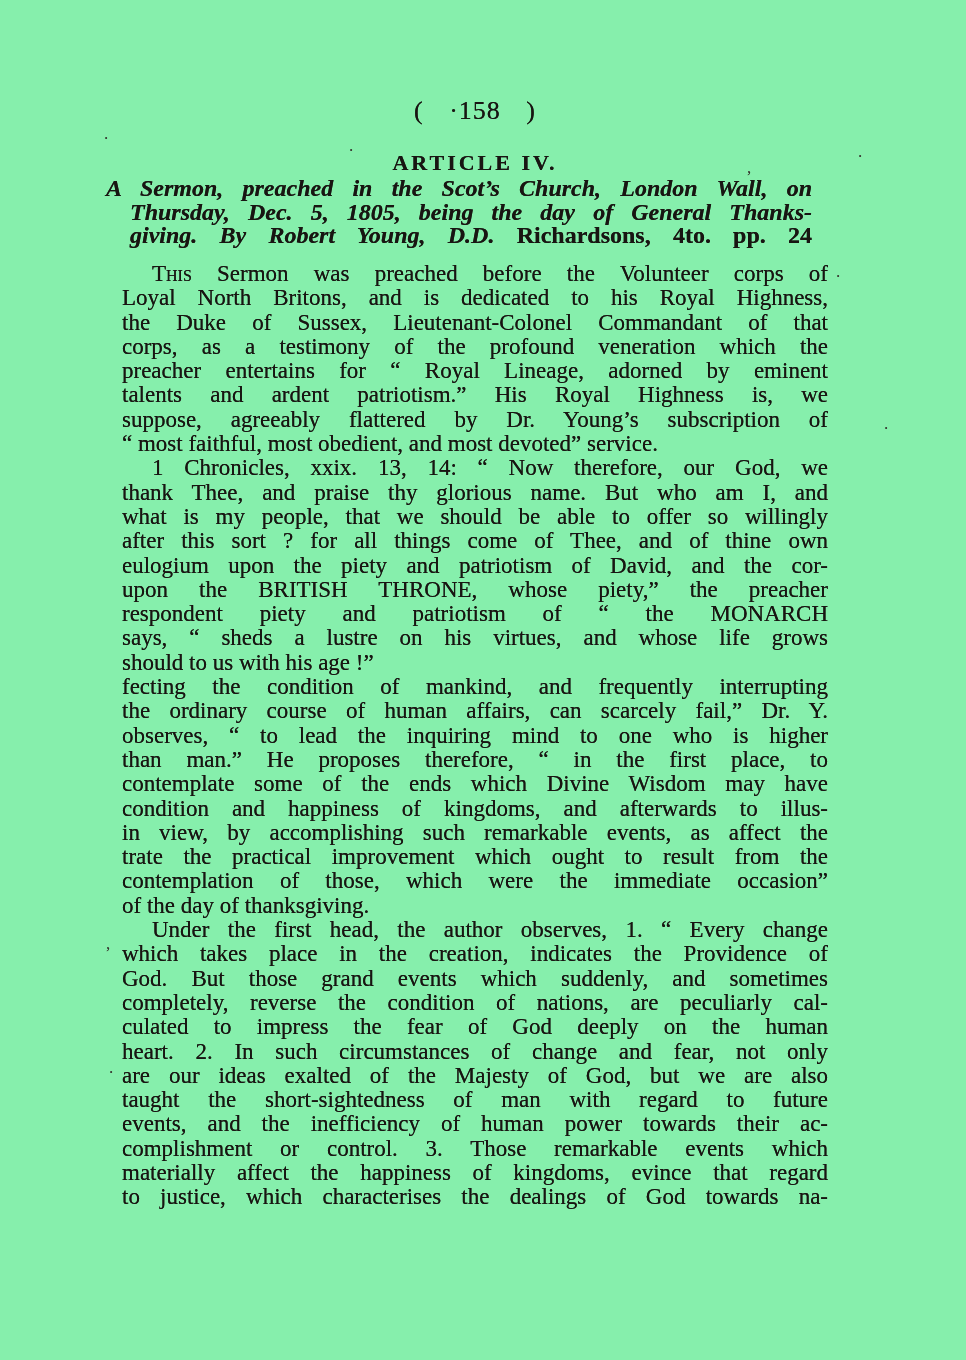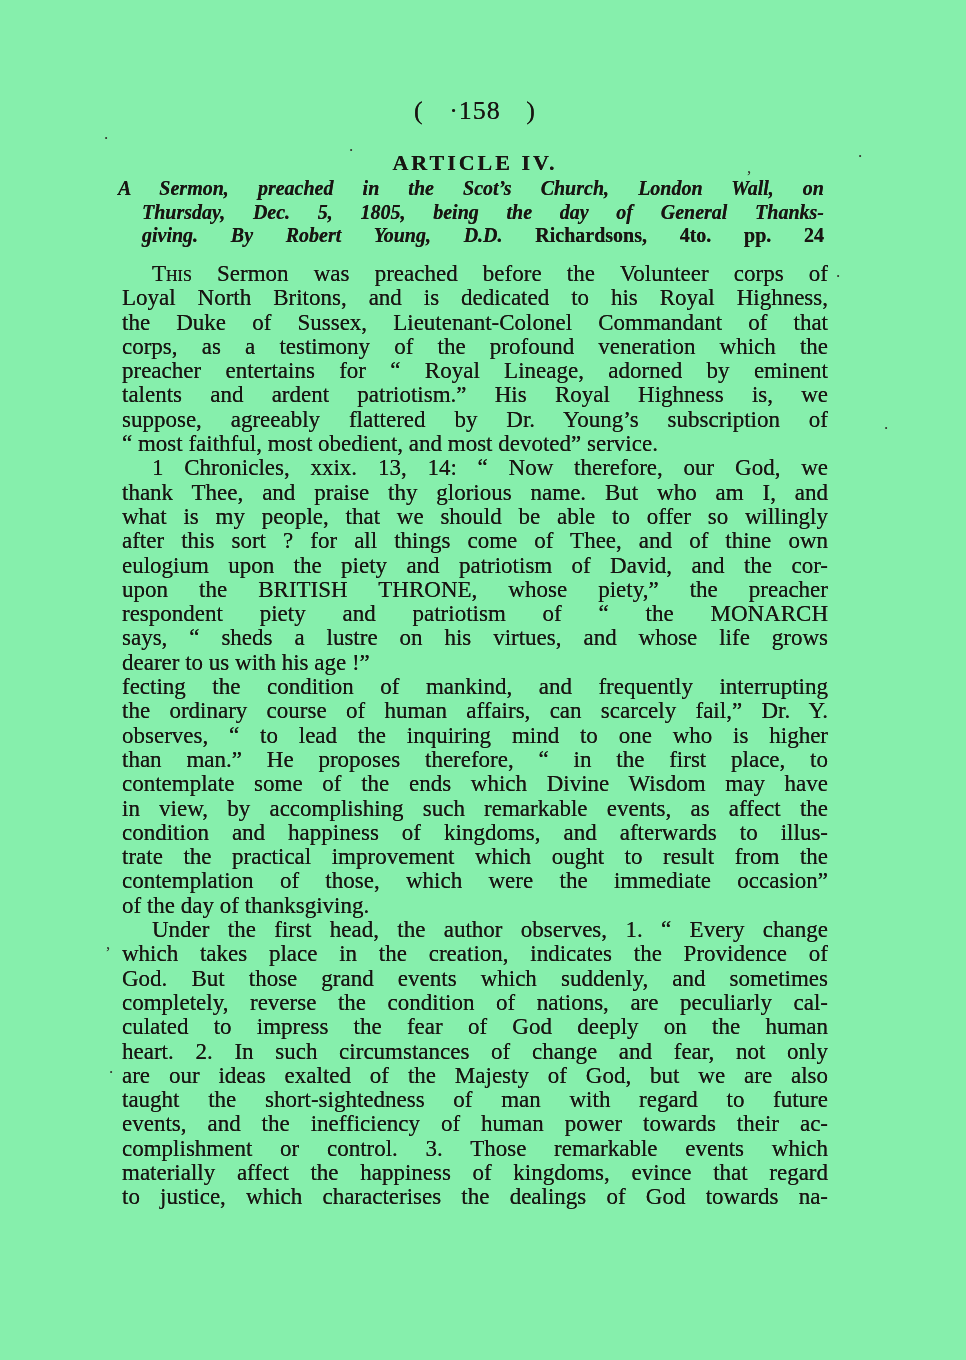--- a/index.html
+++ b/index.html
@@ -24,22 +24,22 @@
   .article-heading {
     position: absolute;
     top: 150px; left: 122px; width: 706px;
     text-align: center;
     font-size: 22px;
     font-weight: 700;
     letter-spacing: 3px;
   }
   .title-block {
     position: absolute;
-    top: 177px; left: 118px; width: 706px;
-    font-size: 20px;
+    top: 177px; left: 106px; width: 706px;
+    font-size: 24px;
     font-style: italic;
     font-weight: 700;
     line-height: 23.5px;
   }
   .t-line { text-align: justify; text-align-last: justify; }
   .t-line.hang { padding-left: 24px; }
   .t-line .rom { font-style: normal; }
   .body-block {
     position: absolute;
     top: 262px; left: 122px; width: 706px;
@@ -85,30 +85,30 @@
       </div>
       <div class="para">
         <div class="line indent">1 Chronicles, xxix. 13, 14: “ Now therefore, our God, we</div>
         <div class="line">thank Thee, and praise thy glorious name. But who am I, and</div>
         <div class="line">what is my people, that we should be able to offer so willingly</div>
         <div class="line">after this sort ? for all things come of Thee, and of thine own</div>
         <div class="line">eulogium upon the piety and patriotism of David, and the cor-</div>
         <div class="line">upon the BRITISH THRONE, whose piety,” the preacher</div>
         <div class="line">respondent piety and patriotism of “ the MONARCH</div>
         <div class="line">says, “ sheds a lustre on his virtues, and whose life grows</div>
-        <div class="line short">dearer to us with his age !”</div>
+        <div class="line short">should to us with his age !”</div>
       </div>
       <div class="para">
         <div class="line">fecting the condition of mankind, and frequently interrupting</div>
         <div class="line">the ordinary course of human affairs, can scarcely fail,” Dr. Y.</div>
         <div class="line">observes, “ to lead the inquiring mind to one who is higher</div>
         <div class="line">than man.” He proposes therefore, “ in the first place, to</div>
         <div class="line">contemplate some of the ends which Divine Wisdom may have</div>
+        <div class="line">condition and happiness of kingdoms, and afterwards to illus-</div>
         <div class="line">in view, by accomplishing such remarkable events, as affect the</div>
-        <div class="line">condition and happiness of kingdoms, and afterwards to illus-</div>
         <div class="line">trate the practical improvement which ought to result from the</div>
         <div class="line">contemplation of those, which were the immediate occasion”</div>
         <div class="line short">of the day of thanksgiving.</div>
       </div>
       <div class="para">
         <div class="line indent">Under the first head, the author observes, 1. “ Every change</div>
         <div class="line">which takes place in the creation, indicates the Providence of</div>
         <div class="line">God. But those grand events which suddenly, and sometimes</div>
         <div class="line">completely, reverse the condition of nations, are peculiarly cal-</div>
         <div class="line">culated to impress the fear of God deeply on the human</div>

